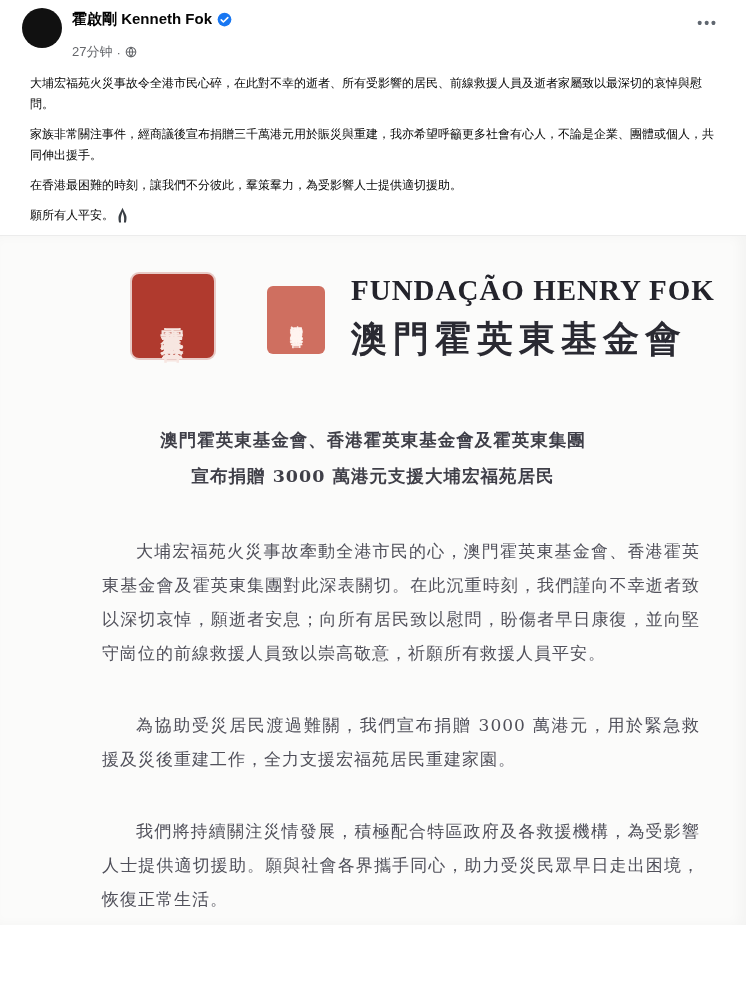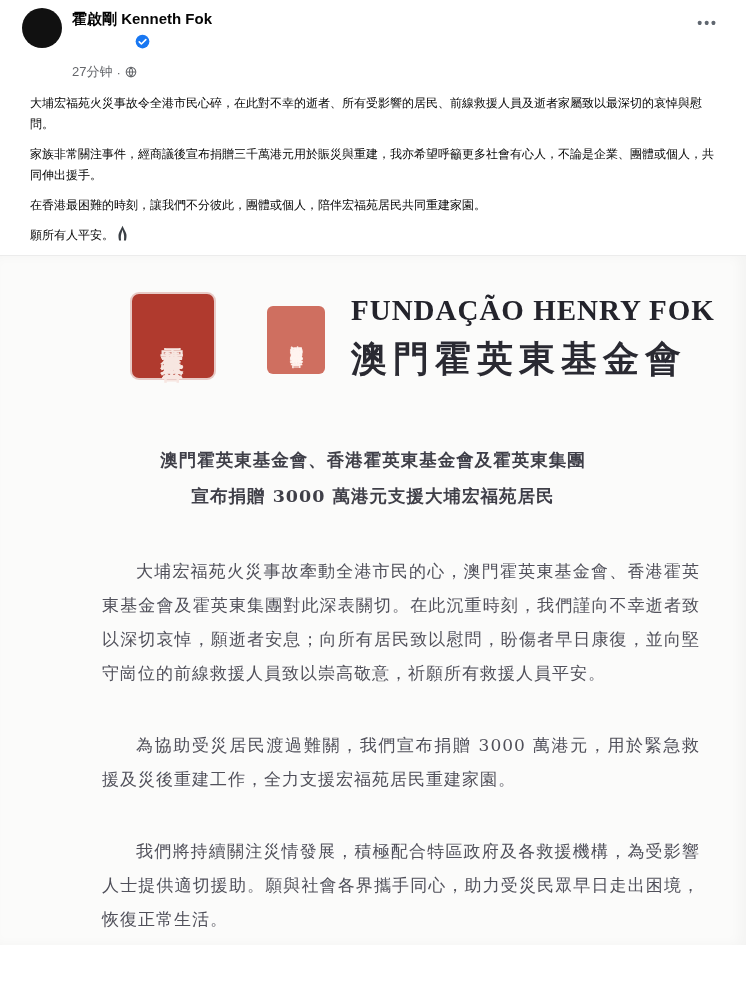--- a/index.html
+++ b/index.html
@@ -14,40 +14,40 @@
   
   .post-header {
     display: flex; align-items: flex-start;
     padding: 8px 16px 0 22px; position: relative;
   }
   .avatar {
     width: 40px; height: 40px; border-radius: 50%;
     background: #111111; flex: 0 0 auto;
   }
   .header-text { margin-left: 10px; padding-top: 2px; }
-  .name-row { display: flex; align-items: center; gap: 5px; flex-direction: column; }
+  .name-row { display: flex; align-items: center; gap: 5px; }
   .author-name { font-size: 15px; font-weight: 700; color: #050505; }
   .verified { width: 15px; height: 15px; display: inline-block; }
   .meta-row {
     display: flex; align-items: center; gap: 4px;
     margin-top: 14px; font-size: 13px; color: #65676b;
   }
   .more-btn {
     position: absolute; right: 28px; top: 14px;
     color: #606770; font-size: 14px; letter-spacing: 2px;
     line-height: 18px; cursor: pointer; font-weight: 700;
   }
 
   
   .post-text {
     margin: 12px 30px 0 30px;
     font-size: 12px; line-height: 21px; color: #050505;
   }
   .post-text p { margin-bottom: 9px; }
-  .prayer-line { display: flex; gap: 0; }
+  .prayer-line { display: flex; align-items: center; gap: 0; }
   .pray-icon { width: 17px; height: 17px; display: inline-block; }
 
   
   .letter {
     margin-top: 6px; width: 746px; height: 690px;
     background: #fbfbfa; border-top: 1px solid #ececec;
     overflow: hidden; cursor: pointer;
     box-shadow: inset -6px 0 12px rgba(0,0,0,0.03);
   }
   .letterhead {
@@ -127,21 +127,21 @@
           </svg>
         </span>
       </div>
     </div>
     <div class="more-btn">•••</div>
   </div>
 
   <div class="post-text">
     <p>大埔宏福苑火災事故令全港市民心碎，在此對不幸的逝者、所有受影響的居民、前線救援人員及逝者家屬致以最深切的哀悼與慰問。</p>
     <p>家族非常關注事件，經商議後宣布捐贈三千萬港元用於賑災與重建，我亦希望呼籲更多社會有心人，不論是企業、團體或個人，共同伸出援手。</p>
-    <p>在香港最困難的時刻，讓我們不分彼此，團體或個人，陪伴宏福苑居民共同重建家園。</p>
+    <p>在香港最困難的時刻，讓我們不分彼此，羣策羣力，為受影響人士提供適切援助。</p>
     <p class="prayer-line">
       <span>願所有人平安。</span>
       <span class="pray-icon">
         <svg viewBox="0 0 24 24" width="17" height="17">
           <path fill="#3a3f45" d="M12 1 C10.6 5 7.6 8.8 6.6 12.8 C6 15.4 6.5 19 7.1 22 L10 22 C9.5 18.2 9.6 15.2 10.3 12.5 C10.9 10.4 11.6 8.4 12 6.8 C12.4 8.4 13.1 10.4 13.7 12.5 C14.4 15.2 14.5 18.2 14 22 L16.9 22 C17.5 19 18 15.4 17.4 12.8 C16.4 8.8 13.4 5 12 1 Z"></path>
         </svg>
       </span>
     </p>
   </div>
 

